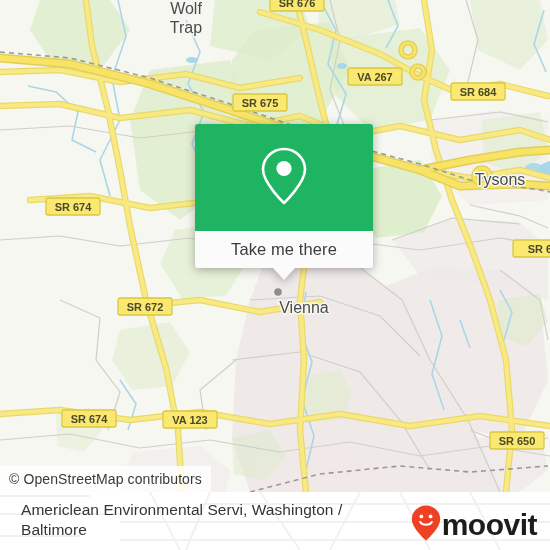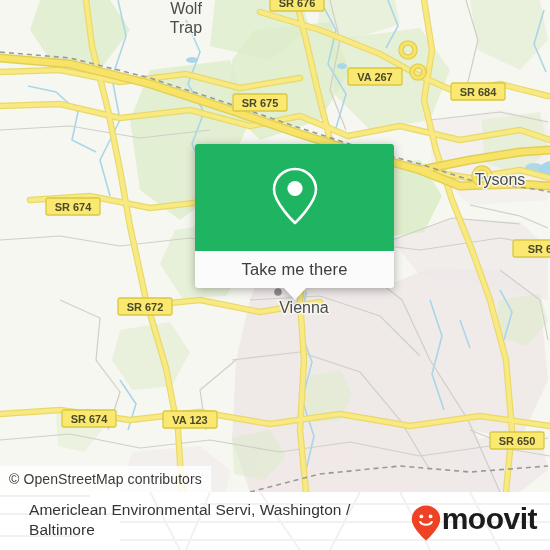--- a/index.html
+++ b/index.html
@@ -43,24 +43,23 @@
     color: #3a3a3a;
     letter-spacing: 0.1px;
     z-index: 30;
   }
 
   
   #popup {
     position: absolute;
     left: 195px;
     top: 124px;
-    width: 199px;
+    width: 178px;
     z-index: 40;
     filter: drop-shadow(0 2px 5px rgba(0,0,0,0.30));
-    margin-top: 20px;
   }
   #popup-head {
     height: 107px;
     background: #1eb462;
     border-radius: 3px 3px 0 0;
     display: flex;
     align-items: center;
     justify-content: center;
   }
   #popup-foot {
@@ -105,28 +104,27 @@
   }
   #footer-title {
     position: absolute;
     left: 21px;
     top: 8px;
     width: 360px;
     font-size: 15.5px;
     line-height: 20px;
     color: #353535;
     letter-spacing: 0.05px;
-    margin-left: 8px;
   }
   #logo {
     position: absolute;
     right: 13px;
     top: 12px;
     display: flex;
-    align-items: flex-start;
+    align-items: center;
     gap: 0;
   }
   #logo-word {
     font-size: 30px;
     font-weight: bold;
     color: #1c1c1c;
     letter-spacing: -0.5px;
     line-height: 30px;
   }
 

